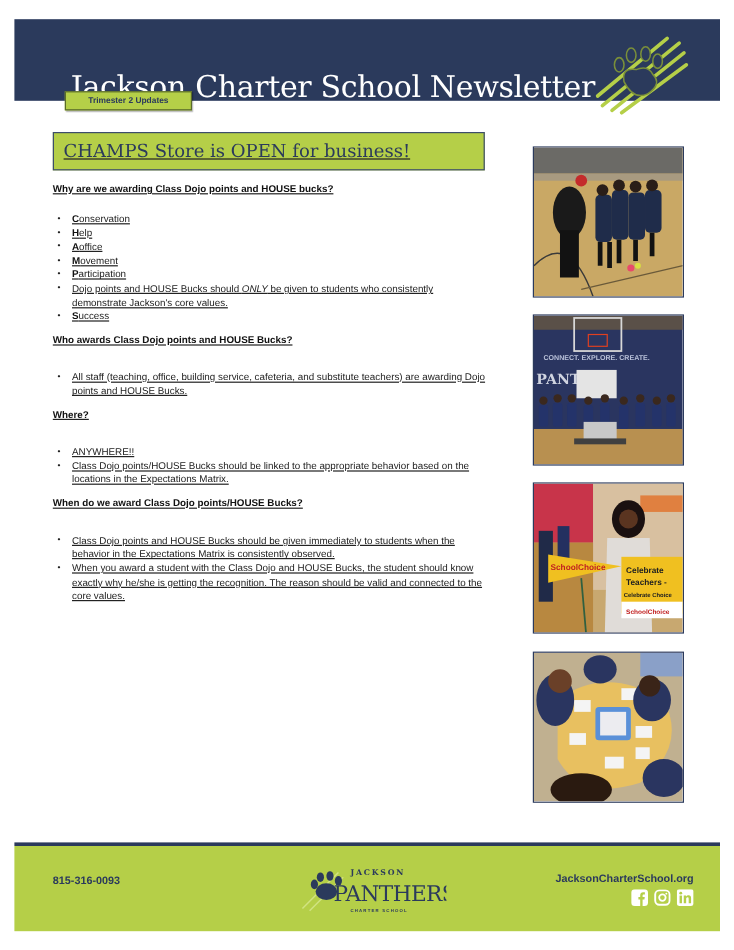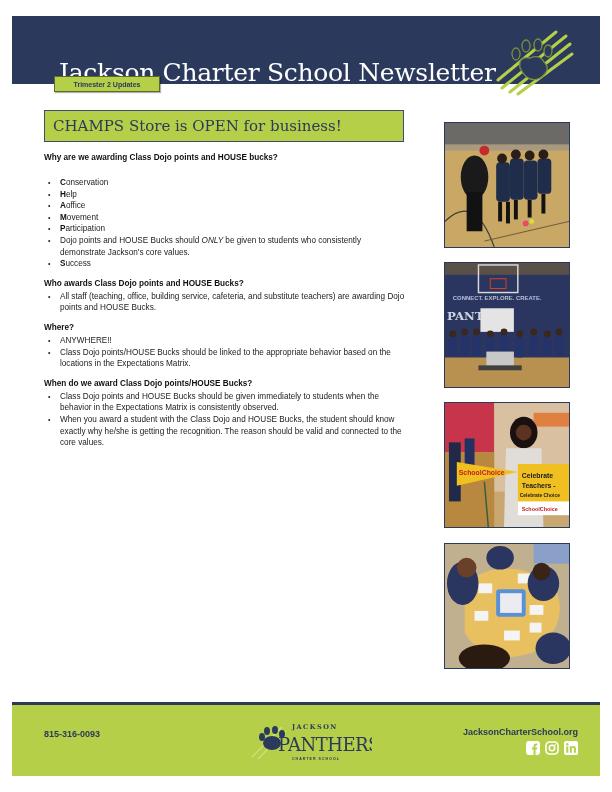--- a/index.html
+++ b/index.html
@@ -4,26 +4,26 @@
   <style>
     * { box-sizing: border-box; margin: 0; padding: 0; }
     html, body { width: 612px; height: 792px; background: #ffffff; overflow: hidden; }
     body { position: relative; font-family: "Liberation Sans", sans-serif; color: #222; }
 
     .header { position: absolute; left: 12px; top: 16px; width: 588px; height: 68px; background: #2b3a5c; }
     .header-title { position: absolute; left: 47px; top: 24px; font-family: "DejaVu Serif", serif; font-size: 25px; color: #ffffff; letter-spacing: -0.3px; white-space: nowrap; margin-top: 18px; }
     .header-paw { position: absolute; left: 496px; top: 28px; width: 80px; height: 70px; }
     .badge { position: absolute; left: 54px; top: 76px; width: 106px; height: 16px; background: #b5cf48; border: 1px solid #5a6b2a; box-shadow: 1px 1px 1px rgba(0,0,0,0.3); font-family: "Liberation Sans", sans-serif; font-weight: bold; font-size: 7px; color: #2b3a5c; display: flex; align-items: center; justify-content: center; }
 
-    .main { position: absolute; left: 44px; top: 110px; width: 362px; }
+    .main { position: absolute; left: 44px; top: 110px; width: 362px; text-decoration: underline; }
     .section-banner { width: 360px; height: 32px; background: #b5cf48; border: 1.5px solid #3d4d6b; display: flex; align-items: center; padding-left: 8px; font-family: "DejaVu Serif", serif; font-size: 15px; color: #2b3a5c; }
     .q { font-weight: bold; font-size: 8.2px; color: #111; margin-top: 8px; line-height: 11px; }
     .q.first { margin-top: 10px; }
     .q.gap { margin-top: 8px; }
-    ul { list-style: none; margin-top: 2px; }
+    ul { list-style: none; margin-top: 20px; }
     ul.first-list { margin-top: 14px; }
     li { position: relative; padding-left: 16px; font-size: 8.2px; line-height: 11.6px; color: #222; }
     li::before { content: "•"; position: absolute; left: 4px; top: 0; font-size: 7px; }
     li b { font-weight: bold; color: #111; }
     li i { font-style: italic; }
 
     .photo { position: absolute; left: 444px; width: 126px; height: 126px; border: 1.5px solid #2b3a5c; overflow: hidden; }
     .photo svg { width: 100%; height: 100%; display: block; }
 
     .footer-line { position: absolute; left: 12px; top: 702px; width: 588px; height: 3px; background: #2b3a5c; }

